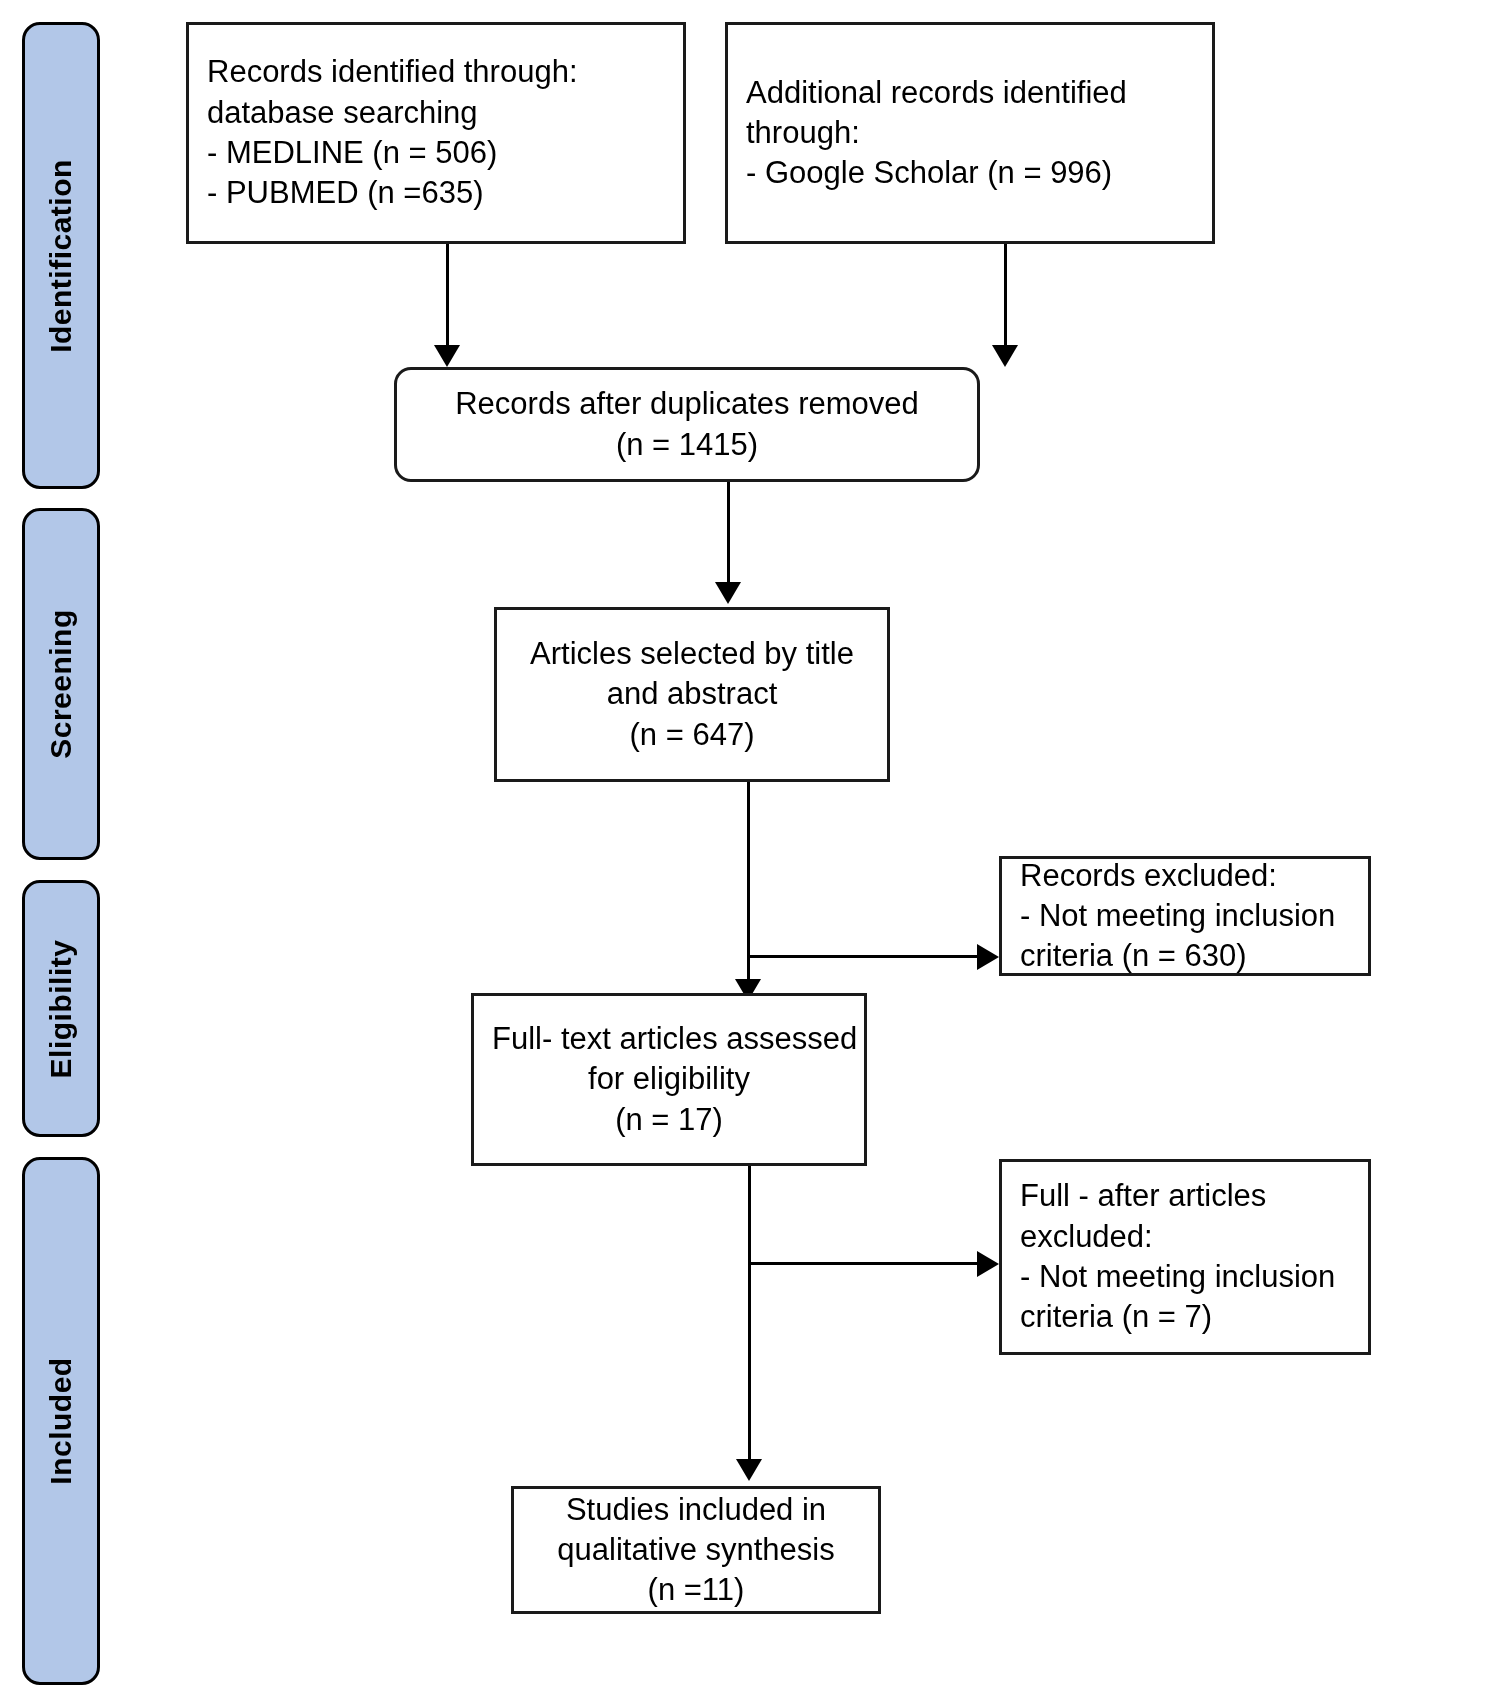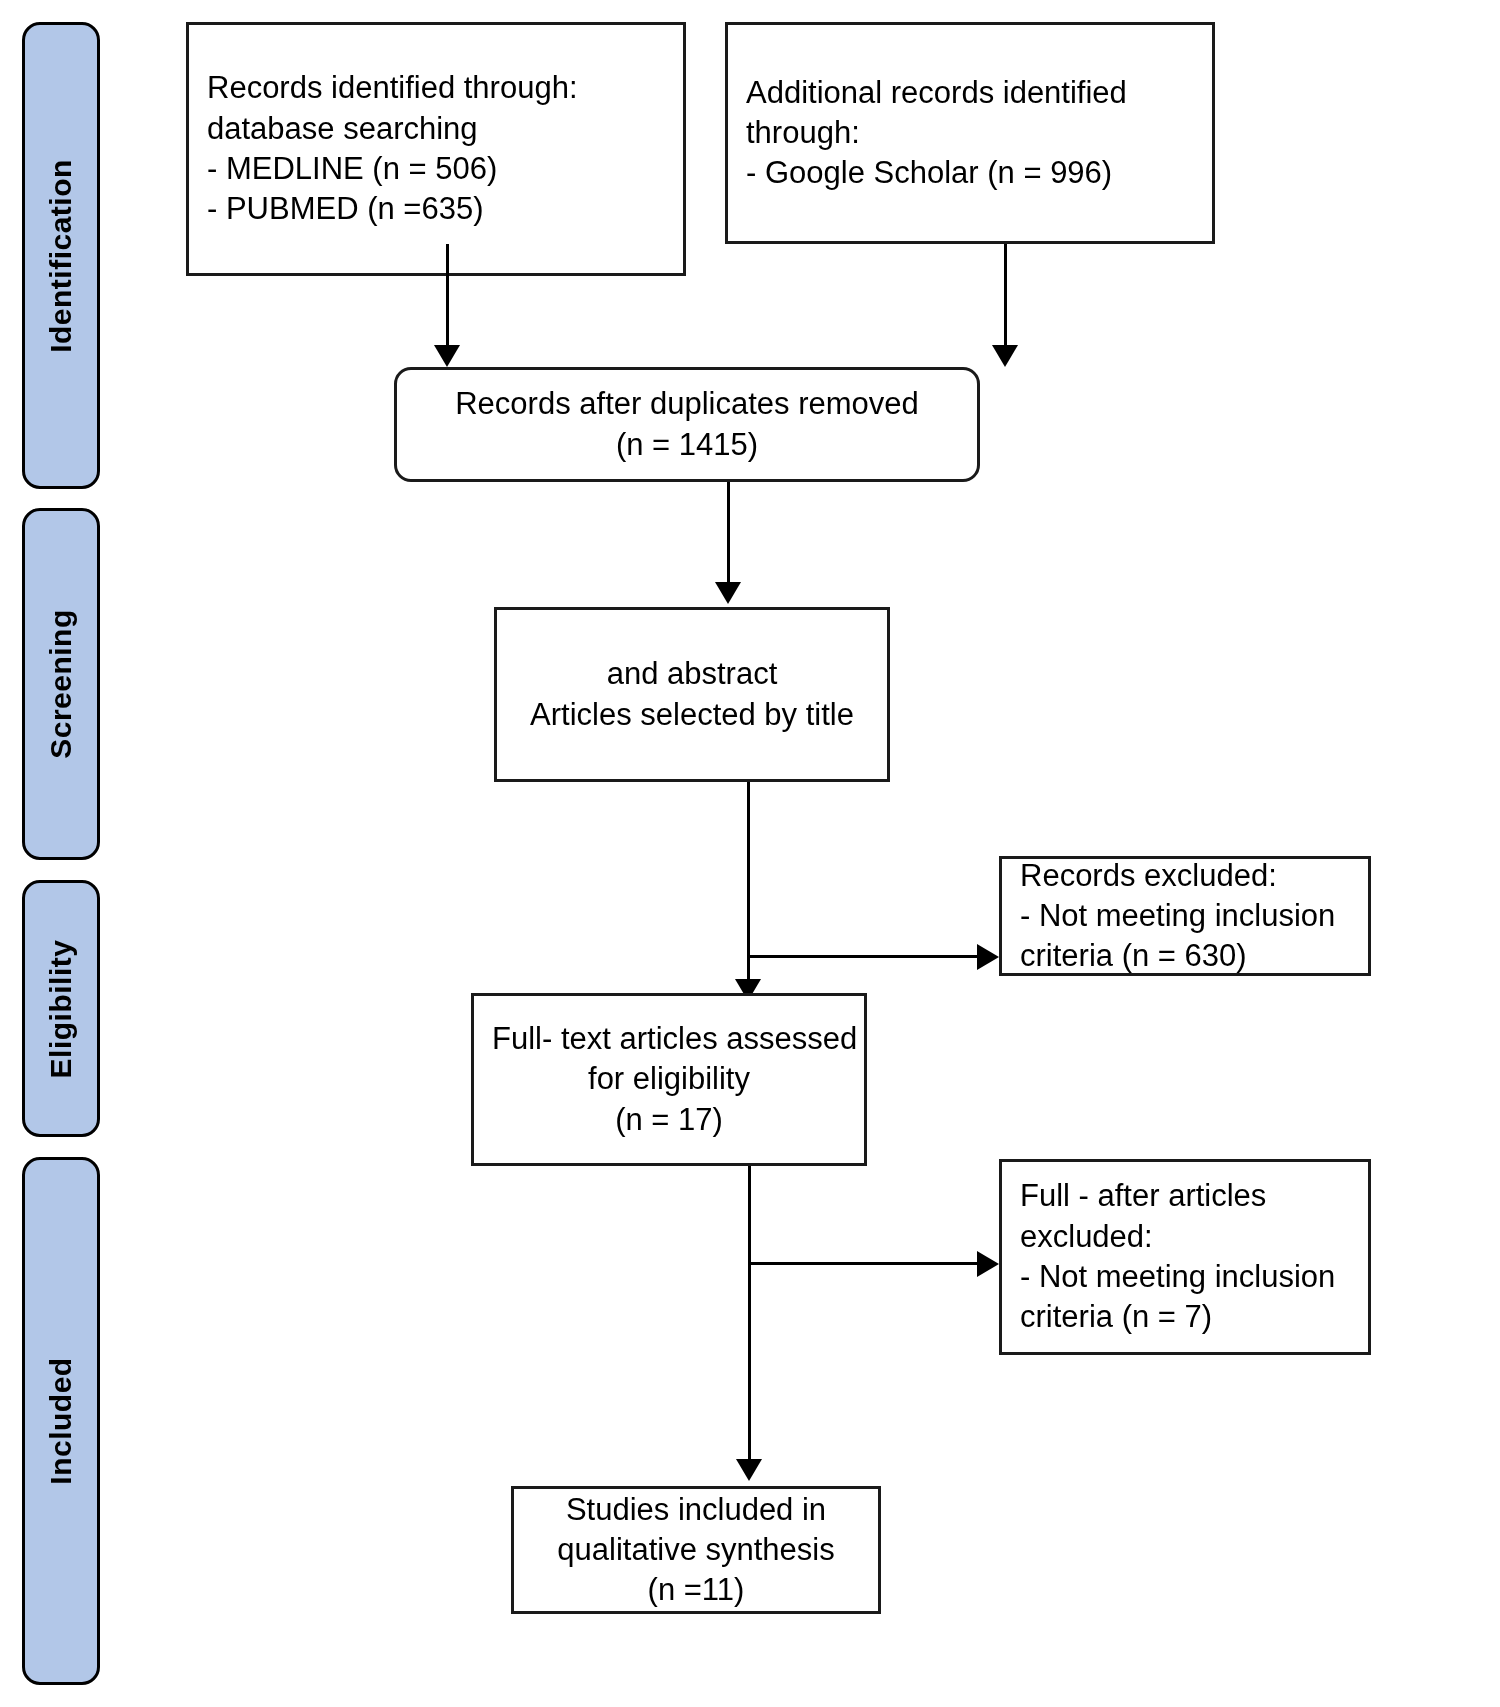--- a/index.html
+++ b/index.html
@@ -97,21 +97,21 @@
   </div>
 
   <div class="stage" style="left:22px; top:880px; width:78px; height:257px;">
     <span class="stage-label">Eligibility</span>
   </div>
 
   <div class="stage" style="left:22px; top:1157px; width:78px; height:528px;">
     <span class="stage-label">Included</span>
   </div>
 
-  <div class="box left" style="left:186px; top:22px; width:500px; height:254px;">
+  <div class="box left" style="left:186px; top:22px; width:500px; height:222px;">
     <div class="line">Records identified through:</div>
     <div class="line">database searching</div>
     <div class="line">- MEDLINE (n = 506)</div>
     <div class="line">- PUBMED (n =635)</div>
   </div>
 
   <div class="box left" style="left:717px; top:22px; width:490px; height:222px;margin-left:8px;">
     <div class="line">Additional records identified</div>
     <div class="line">through:</div>
     <div class="line">- Google Scholar (n = 996)</div>
@@ -125,22 +125,23 @@
 
   <div class="box center" style="left:394px; top:367px; width:586px; height:115px;border-radius:17px;">
     <div class="line">Records after duplicates removed</div>
     <div class="line">(n = 1415)</div>
   </div>
 
   <div class="vline" style="left:727px; top:482px; height:103px;"></div>
   <div class="arrow-down" style="left:715px; top:582px;"></div>
 
   <div class="box center" style="left:494px; top:607px; width:396px; height:175px;">
+    <div class="line">Articles selected by title</div>
     <div class="line">and abstract</div>
-    <div class="line">Articles selected by title</div>
+    <div class="line">(n = 647)</div>
   </div>
 
   <div class="vline" style="left:747px; top:782px; height:200px;"></div>
   <div class="arrow-down" style="left:735px; top:979px;"></div>
 
   <div class="hline" style="left:747px; top:955px; width:232px;"></div>
   <div class="arrow-right" style="left:977px; top:944px;"></div>
 
   <div class="box left" style="left:999px; top:856px; width:372px; height:120px;">
     <div class="line">Records excluded:</div>

